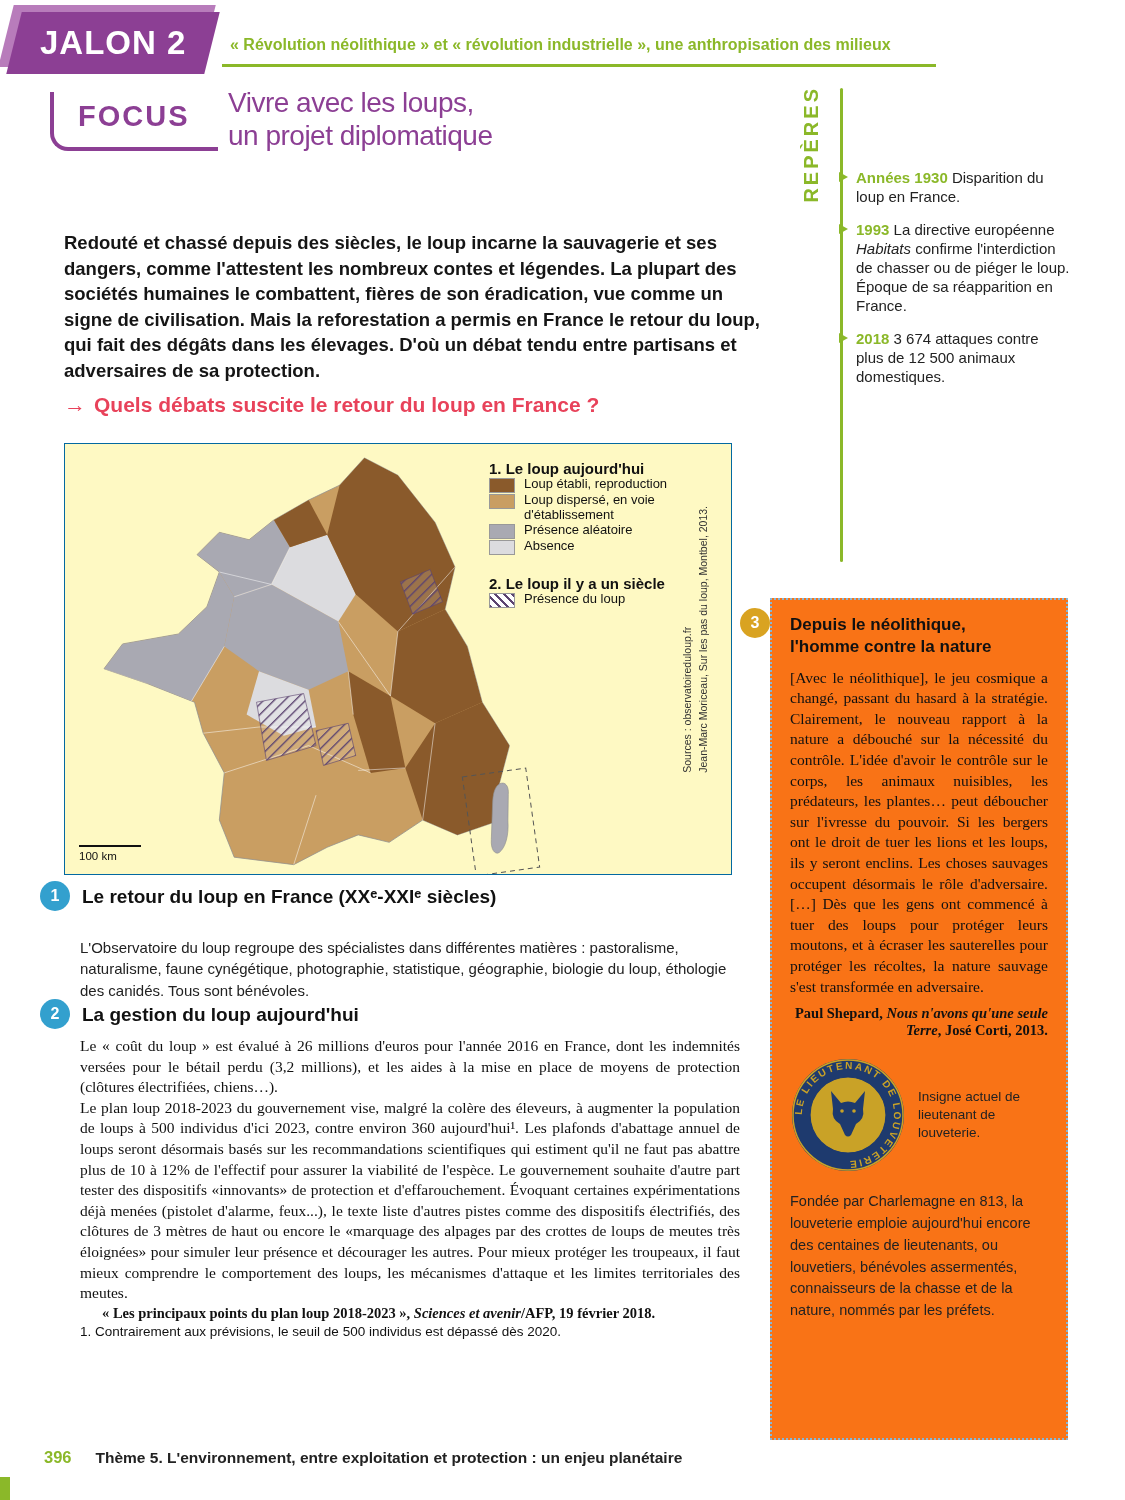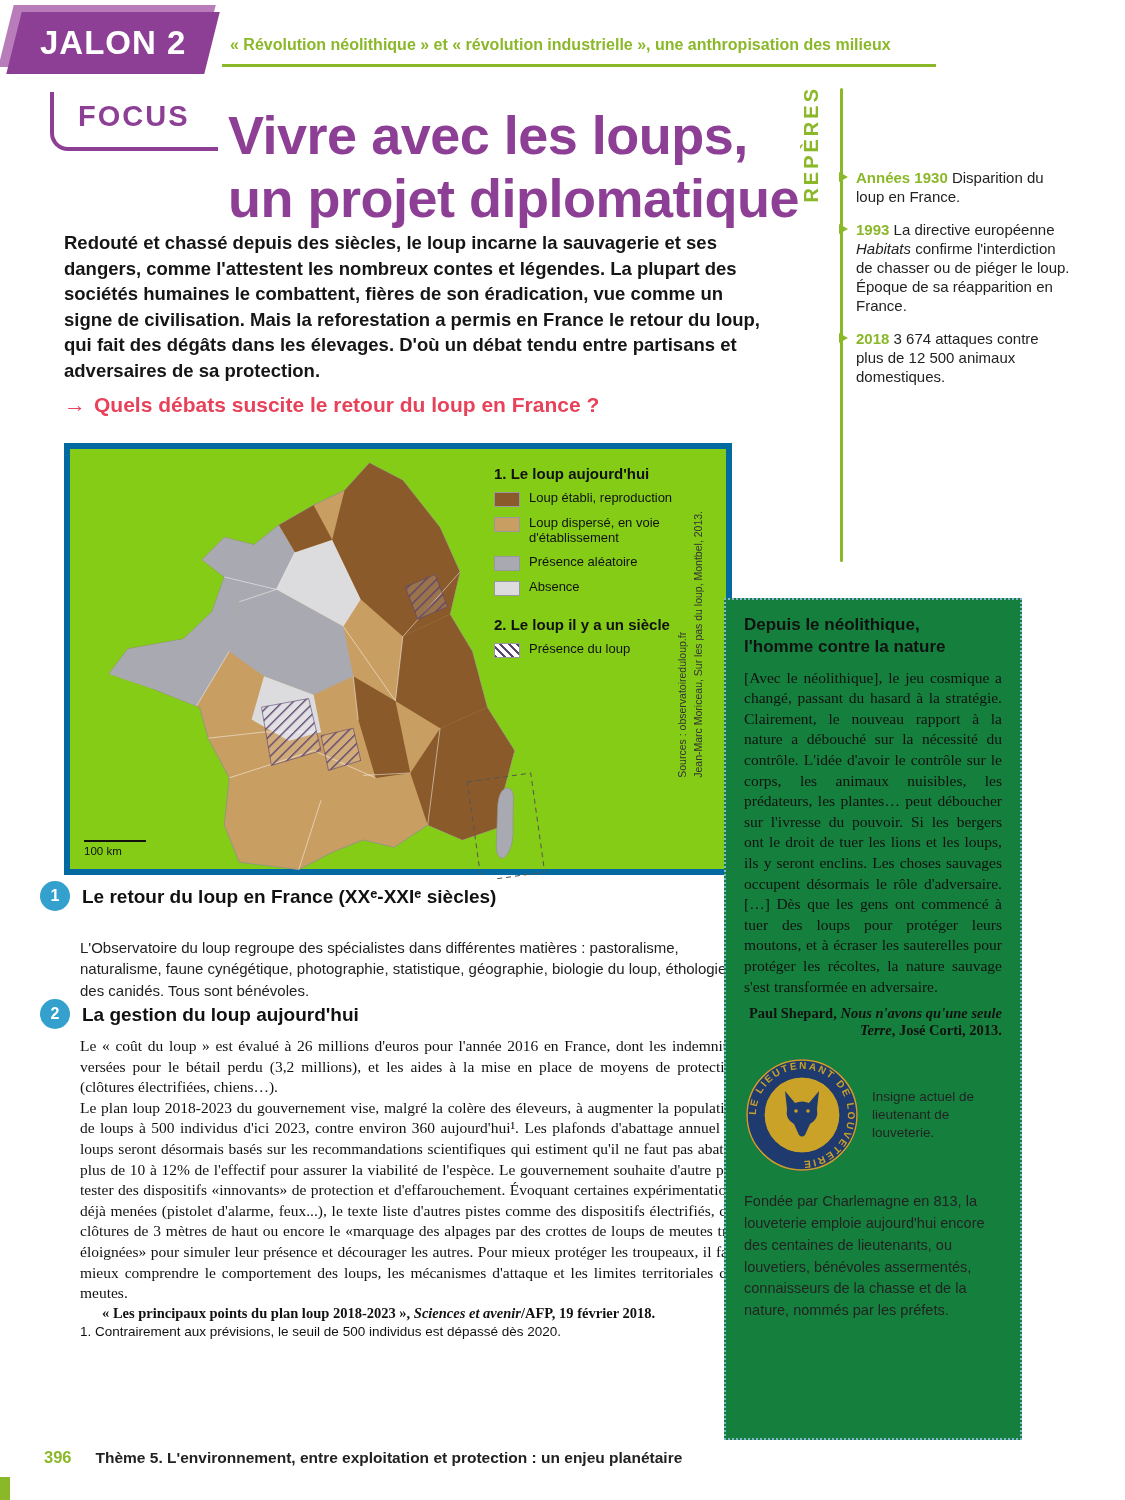--- a/index.html
+++ b/index.html
@@ -17,33 +17,33 @@
   
   .jalon-back{left:6px;top:5px;width:202px;height:62px;background:#b87cbb;transform:skewX(-14deg);}
   .jalon{left:14px;top:12px;width:198px;height:62px;background:var(--purple);transform:skewX(-14deg);
          display:flex;align-items:center;justify-content:center;}
   .jalon .unskew{transform:skewX(14deg);color:#fff;font-size:33px;font-weight:bold;letter-spacing:1px;}
   .subtitle{left:230px;top:36px;color:var(--green);font-weight:bold;font-size:16px;white-space:nowrap;}
   .header-rule{left:222px;top:64px;width:714px;height:3px;background:var(--green);}
   .focus{left:50px;top:92px;padding:8px 28px 14px 24px;border-left:4px solid var(--purple);
          border-bottom:4px solid var(--purple);border-bottom-left-radius:18px;color:var(--purple);
          font-size:29px;font-weight:bold;letter-spacing:2px;}
-  .title{left:228px;top:104px;color:var(--purple);font-size:54px;font-weight:bold;line-height:1.17;letter-spacing:-0.5px;}
+  .title{left:228px;top:87px;color:var(--purple);font-size:28px;font-weight:normal;line-height:1.17;letter-spacing:-0.5px;}
 
   .intro{left:64px;top:230px;width:708px;font-size:18.5px;font-weight:bold;line-height:1.38;color:#151515;}
   .question{left:64px;top:392px;color:var(--red);font-weight:bold;font-size:21px;}
   .q-arrow{font-size:22px;margin-right:8px;}
 
   
-  .mapbox{left:64px;top:443px;width:668px;height:432px;border:6px solid #0369a1;background:#84cc16;}
+  .mapbox{left:64px;top:443px;width:668px;height:432px;border:1px solid #0369a1;background:#fef9c3;}
   .map-svg{position:absolute;left:0;top:0;}
   .legend{position:absolute;left:424px;top:16px;width:236px;}
   .lg-title{font-size:15px;font-weight:bold;color:#111;}
   .lg-title.t2{margin-top:20px;}
-  .lg-item{display:flex;gap:9px;margin-top:9px;align-items:flex-start;}
+  .lg-item{display:flex;gap:9px;align-items:flex-start;}
   .swatch{width:26px;height:15px;flex:none;border:1px solid #999;margin-top:1px;}
   .s1{background:var(--etabli);} .s2{background:var(--disperse);}
   .s3{background:var(--aleatoire);} .s4{background:var(--absence);}
   .s5{background:repeating-linear-gradient(45deg,var(--hatch) 0 2px,#fff 2px 6px);}
   .lg-label{font-size:13px;line-height:1.15;width:165px;}
   .scalebar{position:absolute;left:14px;bottom:12px;font-size:11.5px;color:#111;}
   .scale-line{display:block;width:62px;border-top:2px solid #111;margin-bottom:3px;}
   .map-source{position:absolute;right:20px;top:62px;writing-mode:vertical-rl;transform:rotate(180deg);
               font-size:10.5px;line-height:1.5;color:#333;}
 
@@ -71,22 +71,22 @@
   .doc2-title{left:82px;top:1004px;font-size:19px;font-weight:bold;color:#111;}
   .doc2-body{left:80px;top:1036px;width:660px;font-family:"Liberation Serif","DejaVu Serif",serif;
              font-size:15.5px;line-height:1.33;text-align:justify;color:#111;}
   .doc2-body p{margin:0;}
   .citation{margin-top:7px;padding-left:22px;font-size:14.5px;text-align:left;}
   .citation strong{font-weight:bold;}
   .citation em{font-weight:bold;font-style:italic;}
   .footnote{margin-top:8px;font-size:13.5px;font-family:"Liberation Sans","DejaVu Sans",sans-serif;text-align:left;}
 
   
-  .doc3-box{left:724px;top:598px;width:298px;min-height:842px;border:2px dotted var(--dotted);
-            padding:14px 18px 16px;background:#15803d;}
+  .doc3-box{left:770px;top:598px;width:298px;min-height:842px;border:2px dotted var(--dotted);
+            padding:14px 18px 16px;background:#f97316;}
   .doc3-title{font-size:17px;font-weight:bold;line-height:1.28;color:#111;}
   .doc3-quote{margin-top:10px;font-family:"Liberation Serif","DejaVu Serif",serif;font-size:15.5px;
               line-height:1.33;text-align:justify;color:#111;}
   .doc3-cit{margin-top:8px;text-align:right;font-family:"Liberation Serif","DejaVu Serif",serif;font-size:14.5px;}
   .doc3-cit strong{font-weight:bold;}
   .doc3-cit em{font-weight:bold;font-style:italic;}
   .badge-row{margin-top:18px;display:flex;align-items:center;gap:12px;}
   .badge-caption{font-size:13.5px;line-height:1.35;width:120px;color:#222;}
   .badge-body{margin-top:18px;font-size:14.5px;line-height:1.5;color:#222;}
 

